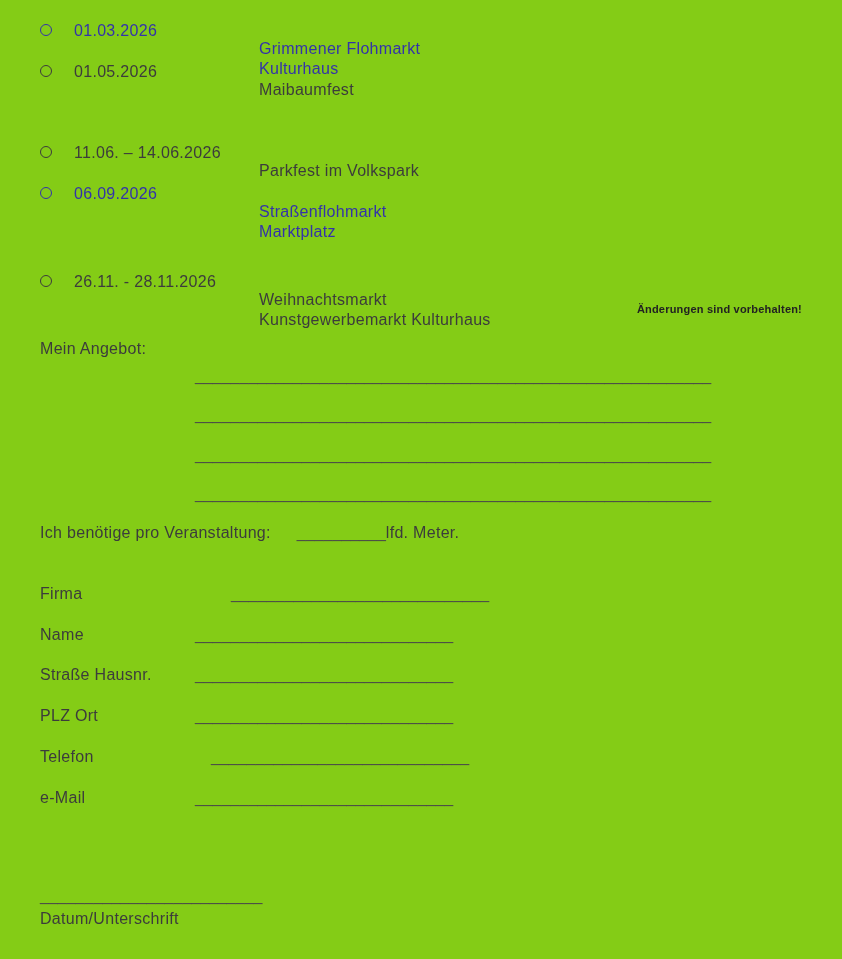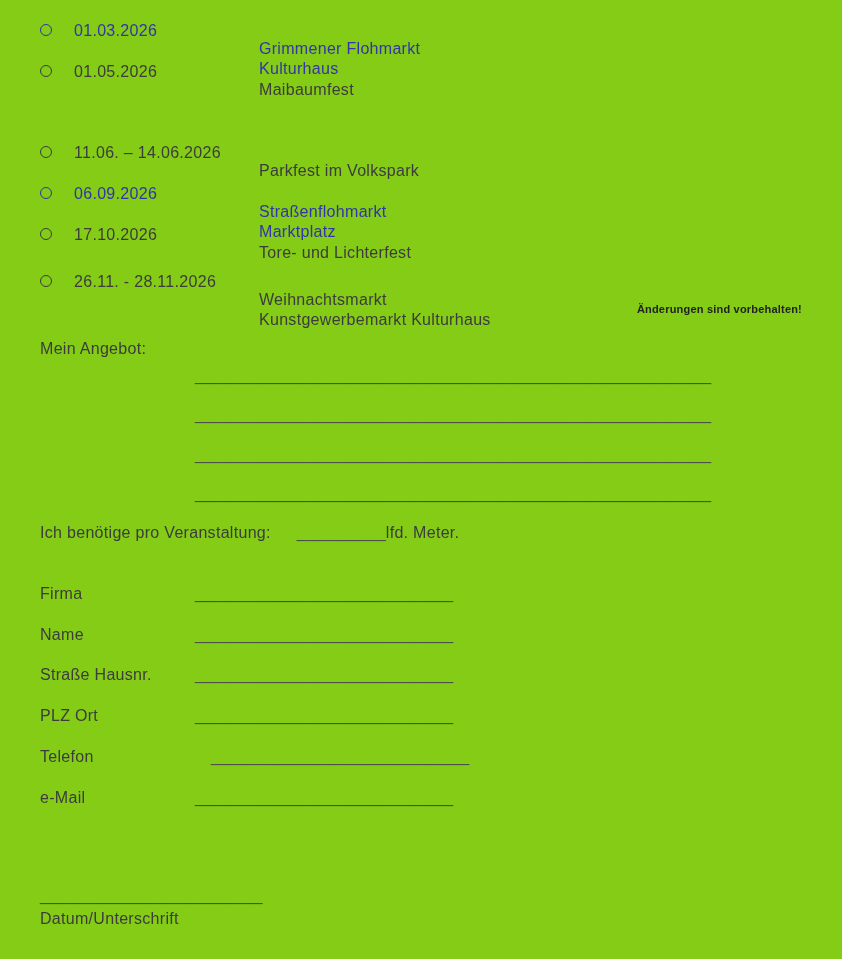--- a/index.html
+++ b/index.html
@@ -67,21 +67,21 @@
   .meters-row .blank { margin-left: 26px; }
   
   .field-row {
     position: absolute;
     left: 40px;
     display: flex;
     align-items: baseline;
     white-space: nowrap;
   }
   .field-label { width: 155px; }
-  .row-firma   { top: 585px; }
+  .row-firma   { top: 585px; gap: 36px; }
   .row-name    { top: 626px; }
   .row-strasse { top: 666px; }
   .row-plz     { top: 707px; }
   .row-telefon { top: 748px; gap: 16px; }
   .row-email   { top: 789px; }
   
   .signature-line  { position: absolute; left: 40px; top: 886px; line-height: 20px; }
   .signature-label { position: absolute; left: 40px; top: 910px; }
 </style>
 </head>
@@ -125,29 +125,20 @@
     <span class="bullet-cell">
         <span class="bullet"></span>
       </span>
     <span class="date-cell">06.09.2026</span>
     <span class="title-cell">
       <div>Straßenflohmarkt</div>
       <div>Marktplatz</div>
     </span>
   </div>
 
-  <div class="event-row" style="top:225px">
-    <span class="bullet-cell">
-        <span class="bullet"></span>
-      </span>
-    <span class="date-cell">17.10.2026</span>
-    <span class="title-cell">
-      <div>Tore- und Lichterfest</div>
-    </span>
-  </div>
 
   <div class="event-row" style="top:272px">
     <span class="bullet-cell">
         <span class="bullet"></span>
       </span>
     <span class="date-cell">26.11. - 28.11.2026</span>
     <span class="title-cell">
       <div>Weihnachtsmarkt</div>
       <div>Kunstgewerbemarkt Kulturhaus</div>
     </span>

